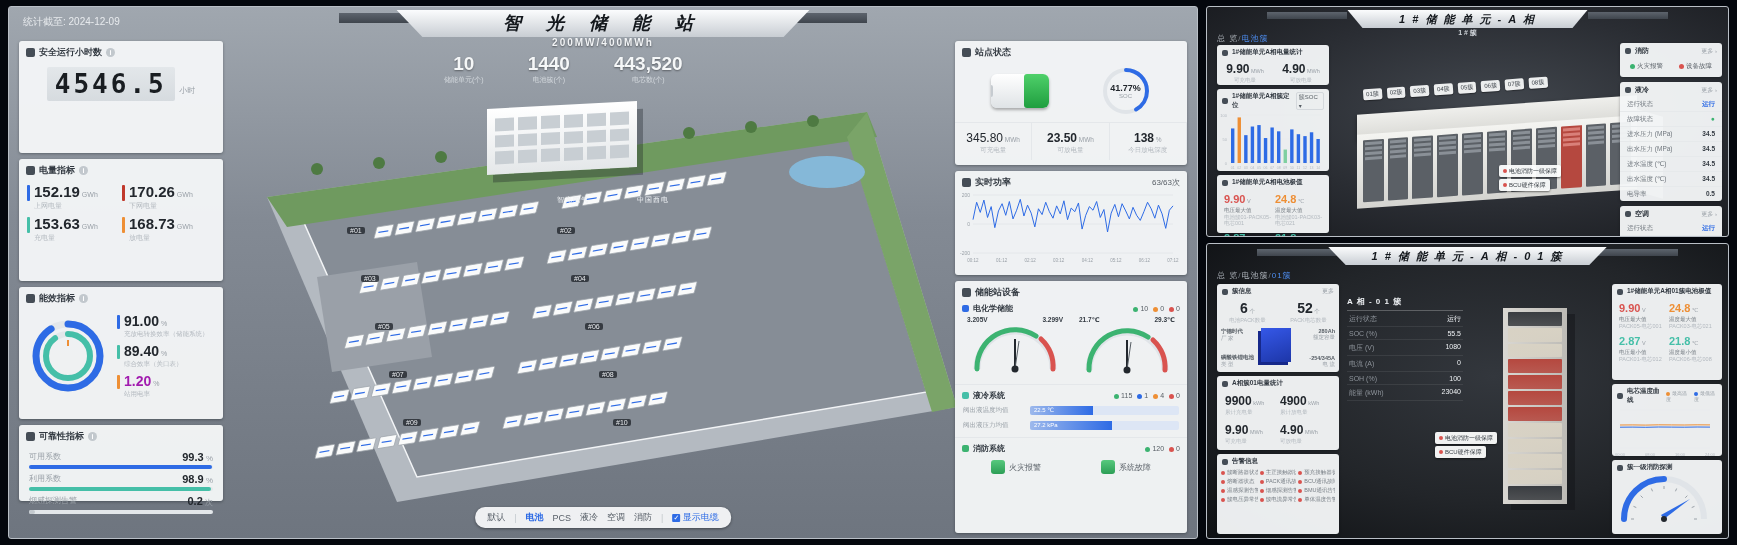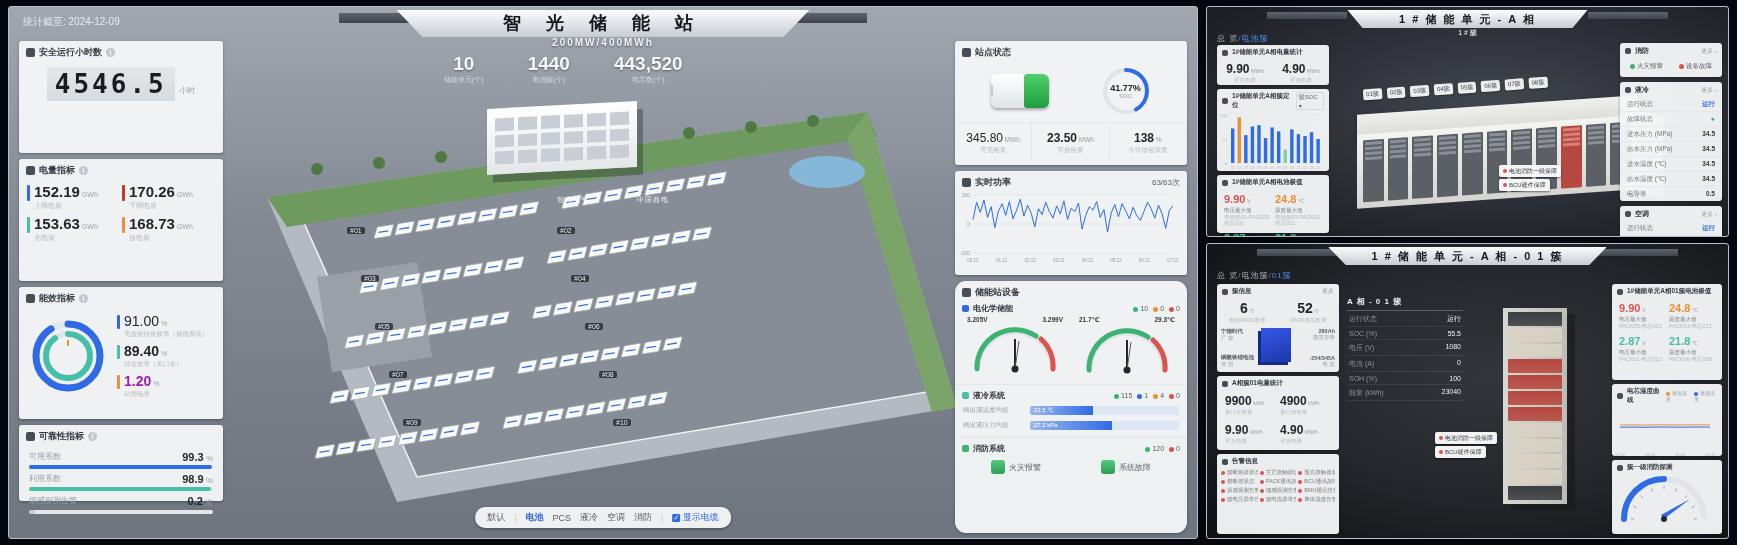--- a/index.html
+++ b/index.html
@@ -2,21 +2,21 @@
 <html><head>
 <meta charset="utf-8">
 <style>
 *{margin:0;padding:0;box-sizing:border-box;}
 html,body{width:1737px;height:545px;background:#04070d;font-family:"Liberation Sans","DejaVu Sans",sans-serif;overflow:hidden;}
 .panel{position:absolute;border:1px solid #b9bfc6;border-radius:3px;overflow:hidden;}
 #main{left:8px;top:6px;width:1190px;height:533px;background:linear-gradient(180deg,#a0a7af 0%,#838a94 40%,#6e757f 100%);}
 #unitA{left:1206px;top:6px;width:523px;height:231px;background:radial-gradient(ellipse at 55% 45%,#43484f 0%,#2a2d33 55%,#17191d 100%);}
 #cluster01{left:1206px;top:243px;width:523px;height:296px;background:radial-gradient(ellipse at 55% 45%,#33373d 0%,#222529 55%,#0e1013 100%);}
 
-.banner{position:absolute;left:50%;transform:translateX(-50%);top:3px;background:linear-gradient(180deg,#fbfcfd,#c8cdd3);clip-path:polygon(2% 0,98% 0,92% 100%,8% 100%);text-align:center;color:#14181d;font-weight:bold;box-shadow:0 1px 3px rgba(0,0,0,.4);}
+.banner{position:absolute;left:50%;transform:translateX(-50%);top:3px;background:linear-gradient(180deg,#fbfcfd,#c8cdd3);clip-path:polygon(2% 0,98% 0,92% 100%,8% 100%);text-align:center;color:#14181d;font-weight:bold;box-shadow:0 1px 3px rgba(0,0,0,.4);font-style:italic;}
 .banner-wing{position:absolute;top:6px;height:10px;width:120px;background:linear-gradient(180deg,#5d646d,#3f454d);}
 .subchip{position:absolute;left:50%;transform:translateX(-50%);text-align:center;color:#1c2127;font-weight:bold;}
 
 .card{position:absolute;background:rgba(244,246,247,.96);border-radius:3px;box-shadow:0 1px 3px rgba(10,14,18,.35);}
 .hd{display:flex;align-items:center;gap:4px;padding:5px 7px 2px;font-weight:bold;color:#333a42;}
 .hd .glyph{display:inline-block;width:9px;height:9px;border-radius:2px;background:#454d56;flex:0 0 auto;}
 .hd .info{width:9px;height:9px;border-radius:50%;background:#c2c8cd;color:#fff;font-size:7px;line-height:9px;text-align:center;font-weight:bold;flex:0 0 auto;}
 .hd .more{margin-left:auto;color:#9aa1a8;font-weight:normal;}
 .barmark{display:inline-block;width:3px;border-radius:1px;margin-right:4px;vertical-align:middle;}
 .dot{display:inline-block;width:5px;height:5px;border-radius:50%;margin-right:2px;vertical-align:middle;}
@@ -297,21 +297,21 @@
       </div>
     <div style="display:flex;align-items:center;padding:2px 6px;">
       <svg id="eff-donut" width="86" height="92">
           <circle cx="43" cy="46" r="32" fill="none" stroke="#e3e7ea" stroke-width="7"></circle>
           <circle cx="43" cy="46" r="32" fill="none" stroke="#2e6be5" stroke-width="7" stroke-dasharray="182.96635614506954 201.06192982974676" transform="rotate(-90 43 46)" stroke-linecap="round"></circle>
           <circle cx="43" cy="46" r="22" fill="none" stroke="#e3e7ea" stroke-width="6"></circle>
           <circle cx="43" cy="46" r="22" fill="none" stroke="#45bfa8" stroke-width="6" stroke-dasharray="123.5776886216081 138.23007675795088" transform="rotate(-90 43 46)" stroke-linecap="round"></circle>
           <line x1="43" y1="30" x2="43" y2="36" stroke="#ee8f35" stroke-width="2"></line>
         </svg>
       <div id="eff-stats" style="flex:1;padding-left:6px;">
-          <div style="margin: 3px 0px;"><span class="barmark" style="height:14px;background:#2e6be5"></span><span style="font-size:14px;font-weight:normal;color:#22272d">91.00</span><span style="font-size:7px;color:#9aa1a8"> %</span><div style="font-size:6.5px;color:#b4bac0;margin-left:7px;">充放电转换效率（储能系统）</div></div>
+          <div style="margin: 3px 0px;"><span class="barmark" style="height:14px;background:#2e6be5"></span><span style="font-size:14px;font-weight:bold;color:#22272d">91.00</span><span style="font-size:7px;color:#9aa1a8"> %</span><div style="font-size:6.5px;color:#b4bac0;margin-left:7px;">充放电转换效率（储能系统）</div></div>
           <div style="margin: 3px 0px;"><span class="barmark" style="height:14px;background:#45bfa8"></span><span style="font-size:14px;font-weight:bold;color:#22272d">89.40</span><span style="font-size:7px;color:#9aa1a8"> %</span><div style="font-size:6.5px;color:#b4bac0;margin-left:7px;">综合效率（关口表）</div></div>
           <div style="margin: 3px 0px;"><span class="barmark" style="height:14px;background:#ee8f35"></span><span style="font-size:14px;font-weight:bold;color:#a21caf">1.20</span><span style="font-size:7px;color:#9aa1a8"> %</span><div style="font-size:6.5px;color:#b4bac0;margin-left:7px;">站用电率</div></div>
         </div>
     </div>
   </div>
 
   <div class="card" style="left:10px;top:418px;width:204px;height:76px;">
     <div class="hd" style="font-size:9px;">
         <span class="glyph"></span>
         <span>可靠性指标</span>
@@ -394,21 +394,21 @@
         <text x="46.57142857142857" y="71" text-anchor="middle" font-size="4.5" fill="#9aa1a8">01:12</text>
         <text x="75.14285714285714" y="71" text-anchor="middle" font-size="4.5" fill="#9aa1a8">02:12</text>
         <text x="103.71428571428572" y="71" text-anchor="middle" font-size="4.5" fill="#9aa1a8">03:12</text>
         <text x="132.28571428571428" y="71" text-anchor="middle" font-size="4.5" fill="#9aa1a8">04:12</text>
         <text x="160.85714285714286" y="71" text-anchor="middle" font-size="4.5" fill="#9aa1a8">05:12</text>
         <text x="189.42857142857144" y="71" text-anchor="middle" font-size="4.5" fill="#9aa1a8">06:12</text>
         <text x="218" y="71" text-anchor="middle" font-size="4.5" fill="#9aa1a8">07:12</text>
       </svg>
   </div>
 
-  <div class="card" style="right:10px;top:274px;width:232px;height:252px;border-radius:11px;">
+  <div class="card" style="right:10px;top:274px;width:232px;height:252px;">
     <div class="hd" style="font-size:9px;">
         <span class="glyph"></span>
         <span>储能站设备</span>
       </div>
     <div class="hd" style="font-size:8px;padding-top:2px;">
         <span class="glyph" style="width:7px;height:7px;background:#2e6be5;"></span>
         <span>电化学储能</span>
         <span class="legend" id="leg-chem">
           <span><span class="dot" style="background:#3cb371"></span>10</span>
           <span><span class="dot" style="background:#ee8f35"></span>0</span>

